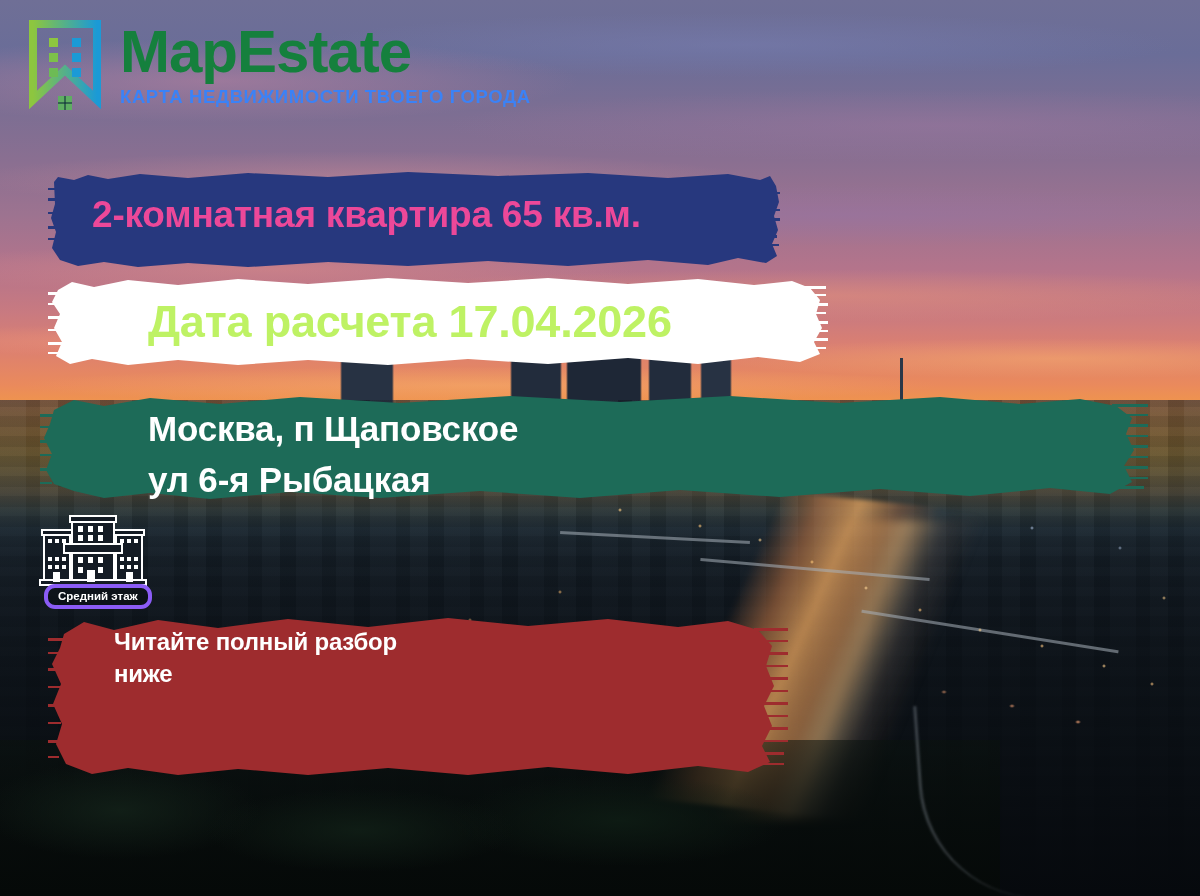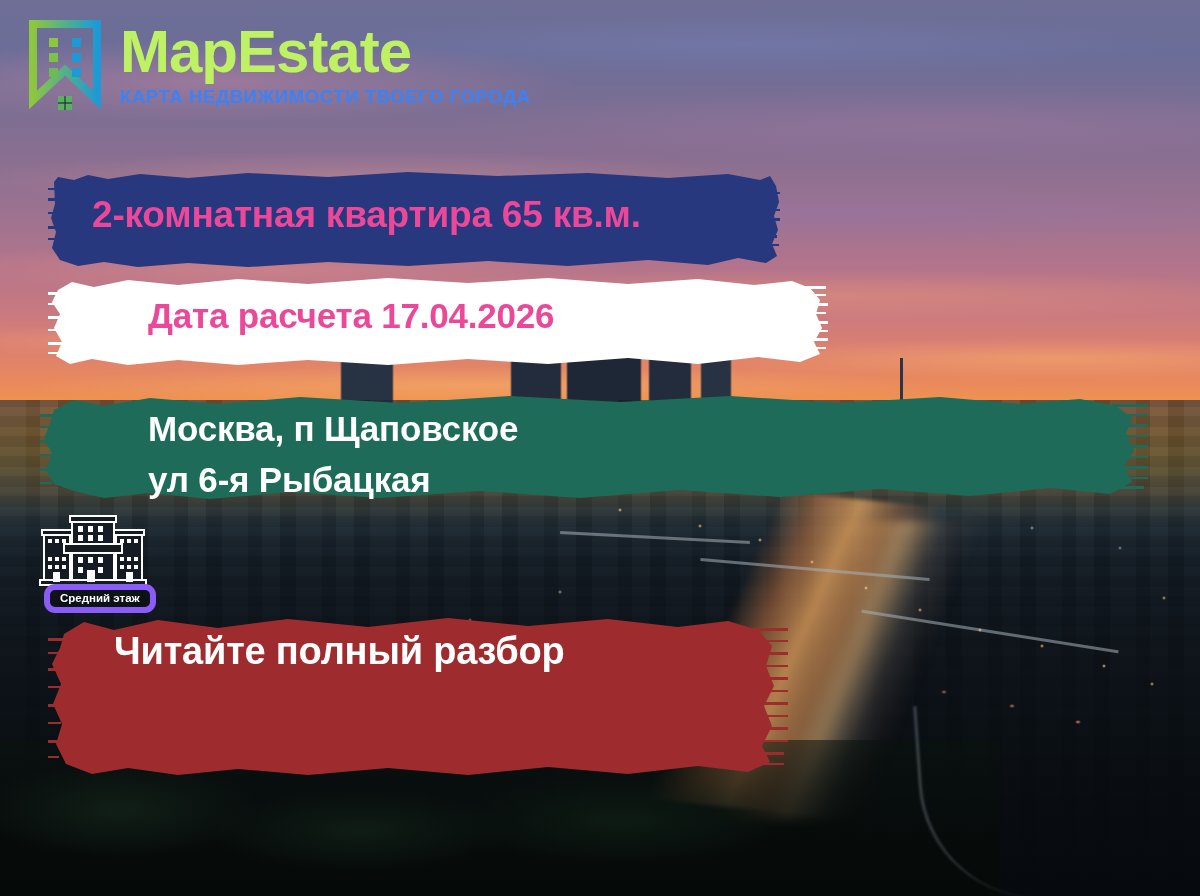--- a/index.html
+++ b/index.html
@@ -159,21 +159,21 @@
     transform: rotate(-4deg);
     filter: blur(.8px);
   }
 
   
   .logo { position:absolute; left:28px; top:20px; display:flex; align-items:flex-start; }
   .logo-mark { width:78px; height:92px; flex:0 0 auto; }
   .logo-text { margin-left:14px; margin-top:2px; }
   .logo-word {
     font-size:60px; font-weight:700; letter-spacing:-1px; line-height:1;
-    color:#bef264; white-space:nowrap;
+    color:#15803d; white-space:nowrap;
   }
   .logo-tag {
     margin-top:4px; font-size:18.5px; font-weight:700; letter-spacing:.6px;
     color:#3b82f6; white-space:nowrap;
   }
 
   
   .brush { position:absolute; }
   .brush .paint {
     position:absolute; left:0; top:0; right:0; bottom:0;
@@ -182,41 +182,41 @@
 
   .band-title { left:48px; top:168px; width:732px; height:104px; }
   .band-title .content {
     padding:26px 0 0 44px;
     font-size:37px; font-weight:700; color:#ec4899; letter-spacing:-.2px;
   }
 
   .band-date { left:48px; top:272px; width:780px; height:98px; }
   .band-date .content {
     padding:24px 0 0 100px;
-    font-size:35px; font-weight:700; color:#ec4899; letter-spacing:-.2px;
+    font-size:45px; font-weight:700; color:#bef264; letter-spacing:-.2px;
   }
 
   .band-addr { left:40px; top:388px; width:1108px; height:122px; }
   .band-addr .content { padding:16px 0 0 108px; }
   .band-addr .line {
     font-size:35px; font-weight:700; color:#ffffff; line-height:1.45; letter-spacing:-.2px;
   }
 
   .band-cta { left:48px; top:608px; width:740px; height:176px; }
   .band-cta .content { padding:18px 0 0 66px; }
   .band-cta .line {
-    font-size:38px; font-weight:700; color:#ffffff; line-height:1.32; letter-spacing:-.2px;
+    font-size:24px; font-weight:700; color:#ffffff; line-height:1.32; letter-spacing:-.2px;
   }
 
   
   .floor-badge { position:absolute; left:38px; top:512px; width:110px; height:92px; }
   .floor-pill {
     position:absolute; left:6px; top:72px;
     padding:2px 10px 3px;
-    border:6px solid #8b5cf6; border-radius:11px;
+    border:4px solid #8b5cf6; border-radius:11px;
     background:rgba(10,14,20,.55);
     color:#ffffff; font-size:11.5px; font-weight:700; white-space:nowrap;
   }
 </style>
 </head>
 <body>
 
 <div id="stage">
 
   <div class="bg-layer bg-sky"></div>
@@ -412,16 +412,17 @@
         <rect x="0" y="60" width="22" height="3"></rect>
           <rect x="0" y="78" width="14" height="2"></rect>
         <rect x="0" y="96" width="20" height="3"></rect>
           <rect x="0" y="114" width="13" height="2"></rect>
         <rect x="0" y="132" width="19" height="3"></rect>
           <rect x="0" y="148" width="11" height="2"></rect>
       </g>
     </svg>
     <div class="content">
       <div class="line">Читайте полный разбор</div>
+      <div class="line">ниже</div>
     </div>
   </div>
 
 </div>
 
 </body></html>

